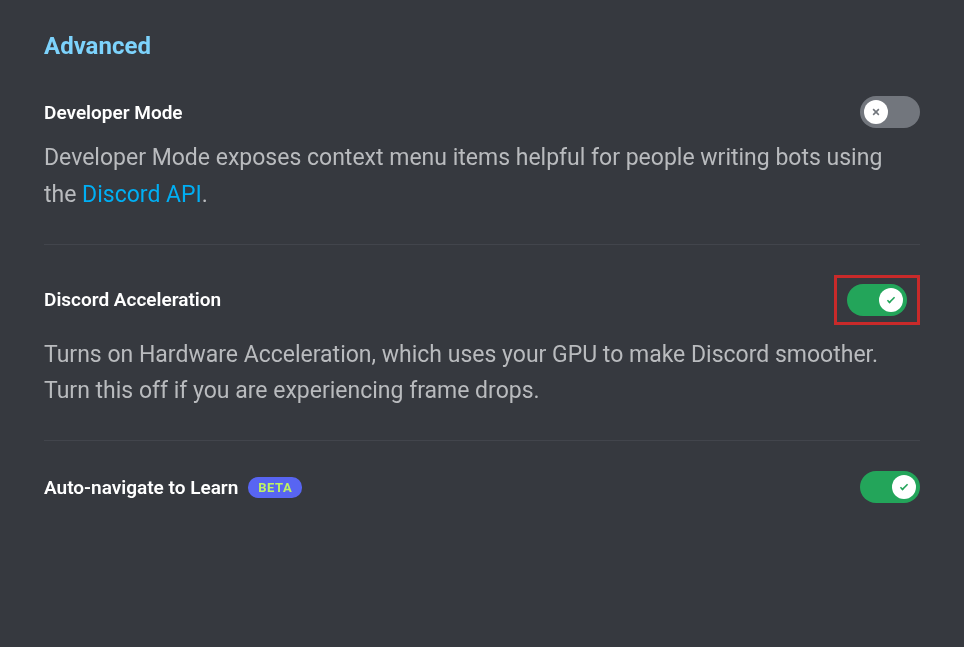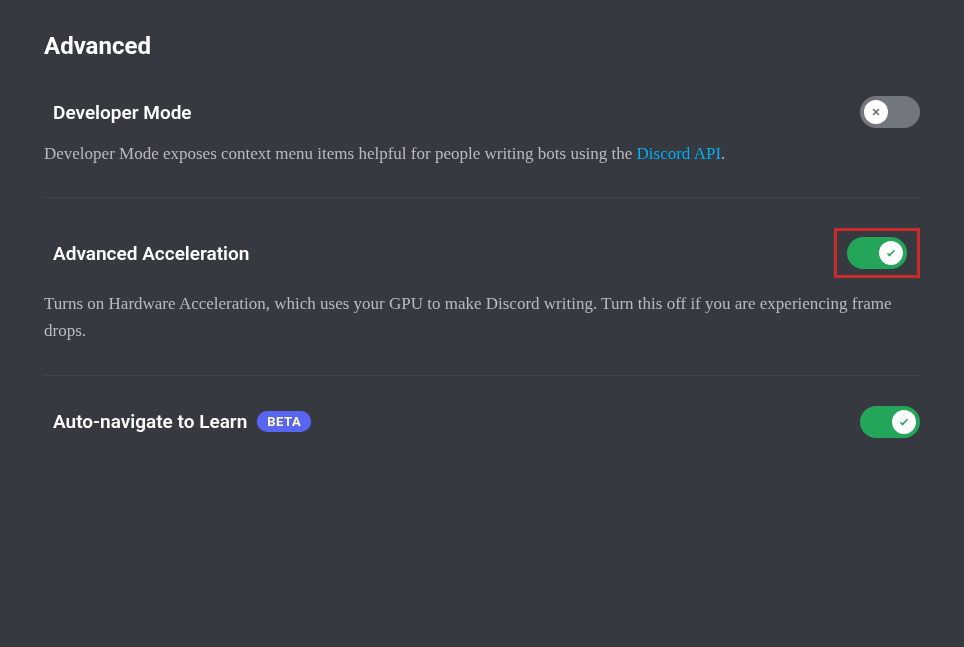--- a/index.html
+++ b/index.html
@@ -14,21 +14,21 @@
       width: 964px;
       height: 647px;
       overflow: hidden;
     }
 
     .settings-container {
       padding: 32px 44px;
     }
 
     .page-title {
-      color: #ffffff;
+      color: #7dd3fc;
       font-size: 24px;
       font-weight: 700;
       margin-bottom: 36px;
     }
 
     .setting-section {
       border-bottom: 1px solid rgba(79, 84, 92, 0.48);
       padding-bottom: 30px;
       margin-bottom: 30px;
     }
@@ -44,38 +44,36 @@
       margin-bottom: 12px;
     }
 
     .setting-title {
       color: #ffffff;
       font-size: 19px;
       font-weight: 600;
       display: flex;
       align-items: center;
       gap: 10px;
-      margin-left: 9px;
     }
 
     .beta-badge {
       background-color: #5865f2;
-      color: #fef9c3;
+      color: #bef264;
       font-size: 13px;
       font-weight: 700;
       padding: 3px 10px;
       border-radius: 10px;
       letter-spacing: 0.5px;
     }
 
     .setting-description {
       color: #b9bbbe;
-      font-size: 17px;
+      font-size: 23px;
       line-height: 1.6;
-      font-family: Liberation Serif, serif;
     }
 
     .setting-description a {
       color: #00aff4;
       text-decoration: none;
     }
 
     .setting-description a.underline {
       text-decoration: underline;
     }
@@ -156,33 +154,33 @@
         </div>
       </div>
     </div>
     <div class="setting-description">
       <span>Developer Mode exposes context menu items helpful for people writing bots using the </span><a href="#">Discord API</a><span>.</span>
     </div>
   </div>
 
   <div class="setting-section">
     <div class="setting-header">
-      <div class="setting-title">Advanced Acceleration</div>
+      <div class="setting-title">Discord Acceleration</div>
       <div class="highlight-box">
         <div class="toggle on">
           <div class="toggle-knob">
             <svg class="toggle-icon" viewBox="0 0 20 20">
               <path d="M7.89561 14.8538L6.30462 13.2629L14.3099 5.25755L15.9009 6.84854L7.89561 14.8538Z"></path>
               <path d="M4.08643 11.0903L5.67742 9.49929L9.4485 13.2704L7.85751 14.8614L4.08643 11.0903Z"></path>
             </svg>
           </div>
         </div>
       </div>
     </div>
-    <div class="setting-description">Turns on Hardware Acceleration, which uses your GPU to make Discord writing. Turn this off if you are experiencing frame drops.</div>
+    <div class="setting-description">Turns on Hardware Acceleration, which uses your GPU to make Discord smoother. Turn this off if you are experiencing frame drops.</div>
   </div>
 
   <div class="setting-section">
     <div class="setting-header">
       <div class="setting-title">
         <span>Auto-navigate to Learn</span>
         <span class="beta-badge">BETA</span>
       </div>
       <div class="toggle on">
         <div class="toggle-knob">

